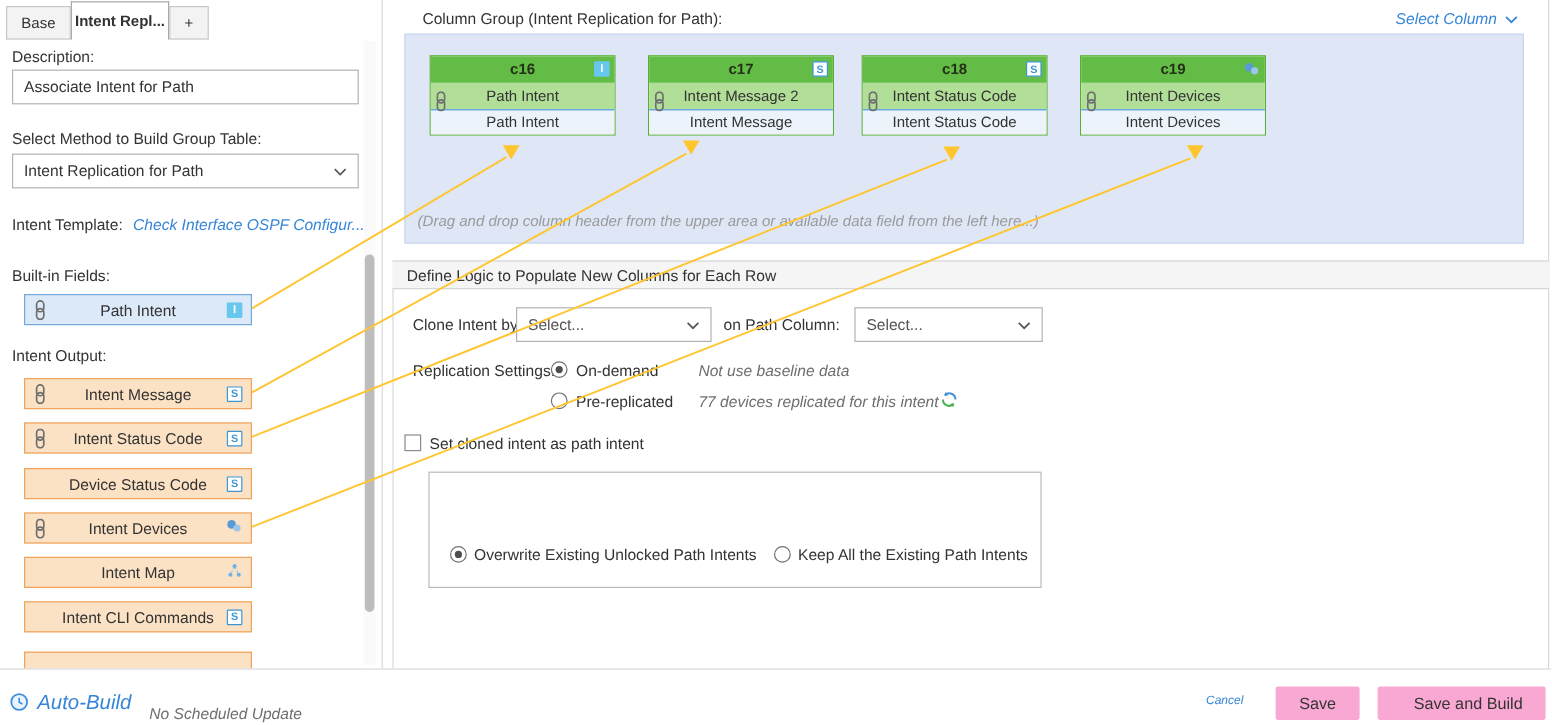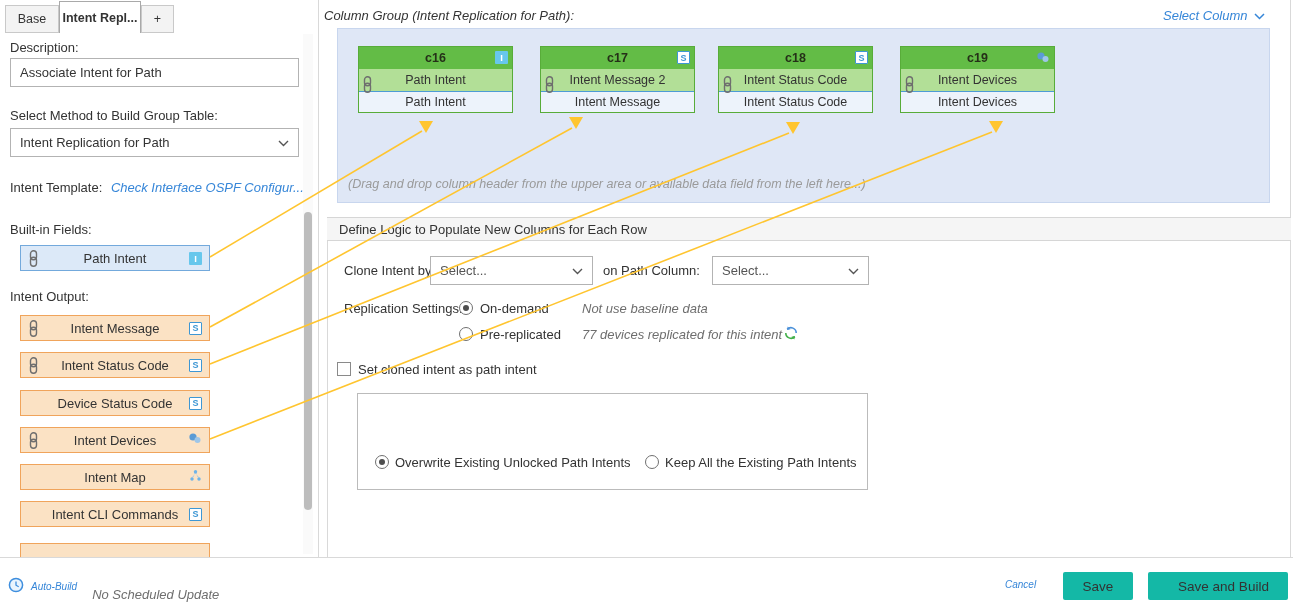--- a/index.html
+++ b/index.html
@@ -61,21 +61,21 @@
     background:#fff; cursor:pointer; }
   .radio.sel::after { content:""; position:absolute; left:3px; top:3px; width:6px; height:6px;
     border-radius:50%; background:#4e4e4e; }
   .checkbox { position:absolute; width:14px; height:14px; border:1px solid #8a8a8a; background:#fff; cursor:pointer; }
   .note { font-style:italic; color:#6e6e6e; }
   .conflict-box { position:absolute; left:357px; top:393px; width:511px; height:97px; border:1px solid #bbb; background:#fff; }
 
   
   .footer-div { position:absolute; left:0; top:557px; width:1293px; height:1px; background:#d9d9d9; }
   .footer-left { position:absolute; left:8px; top:572px; height:28px; display:flex; align-items:center; gap:7px; }
-  .btn { position:absolute; top:572px; height:28px; background:#14b8a6; border:none; border-radius:2px;
+  .btn { position:absolute; top:572px; height:28px; background:#f9a8d4; border:none; border-radius:2px;
     font:13.5px "Liberation Sans",sans-serif; color:#333; cursor:pointer; }
   .overlay { position:absolute; left:0; top:0; width:1293px; height:604px; pointer-events:none; z-index:50; }
 </style>
 </head>
 <body>
 
 <div class="screen">
 
   <div class="left-panel">
 
@@ -177,21 +177,21 @@
     </div>
 
     <div class="field-item item-orange" style="top:543px; height:20px;"></div>
 
     <div class="scroll-track"></div>
     <div class="scroll-thumb"></div>
   </div>
 
   <div class="vline" style="left:1290px; top:0; height:557px;"></div>
 
-  <div class="lbl" style="left:324px; top:8px;font-style:italic;">Column Group (Intent Replication for Path):</div>
+  <div class="lbl" style="left:352px; top:8px;">Column Group (Intent Replication for Path):</div>
 
   <div class="abs" style="left:1163px; top:8px; display:flex; align-items:center; gap:6px;">
     <a class="link">Select Column</a>
     <span>
       <svg width="11" height="7">
           <path d="M1 1l4.5 4.5L10 1" fill="none" stroke="#3686d8" stroke-width="1.5"></path>
         </svg>
     </span>
   </div>
 
@@ -314,21 +314,21 @@
   <div class="lbl" style="left:665px; top:455px;">Keep All the Existing Path Intents</div>
 
   <div class="footer-div"></div>
   <div class="footer-left">
     <span>
       <svg width="16" height="16" viewBox="0 0 16 16">
           <circle cx="8" cy="8" r="6.6" fill="#eaf4fe" stroke="#3e8ede" stroke-width="1.5"></circle>
           <path d="M8 4.4v3.8l2.7 1.5" stroke="#3e8ede" stroke-width="1.3" fill="none"></path>
         </svg>
     </span>
-    <a class="link" style="font-size:10px;">Auto-Build</a>
+    <a class="link" style="font-size:17px;">Auto-Build</a>
     <span class="note" style="margin-left:8px;margin-top:16px;">No Scheduled Update</span>
   </div>
   <a class="link abs" style="left:1005px; top:579px; font-size:10px;">Cancel</a>
   <button class="btn" style="left:1063px; width:70px;">Save</button>
   <button class="btn" style="left:1148px; width:140px;padding-left:11px;">Save and Build</button>
 
   <svg class="overlay">
     <g stroke="#ffc52f" stroke-width="1.6">
       <line x1="210" y1="257" x2="422" y2="131"></line>
       <line x1="210" y1="327" x2="572" y2="128"></line>

